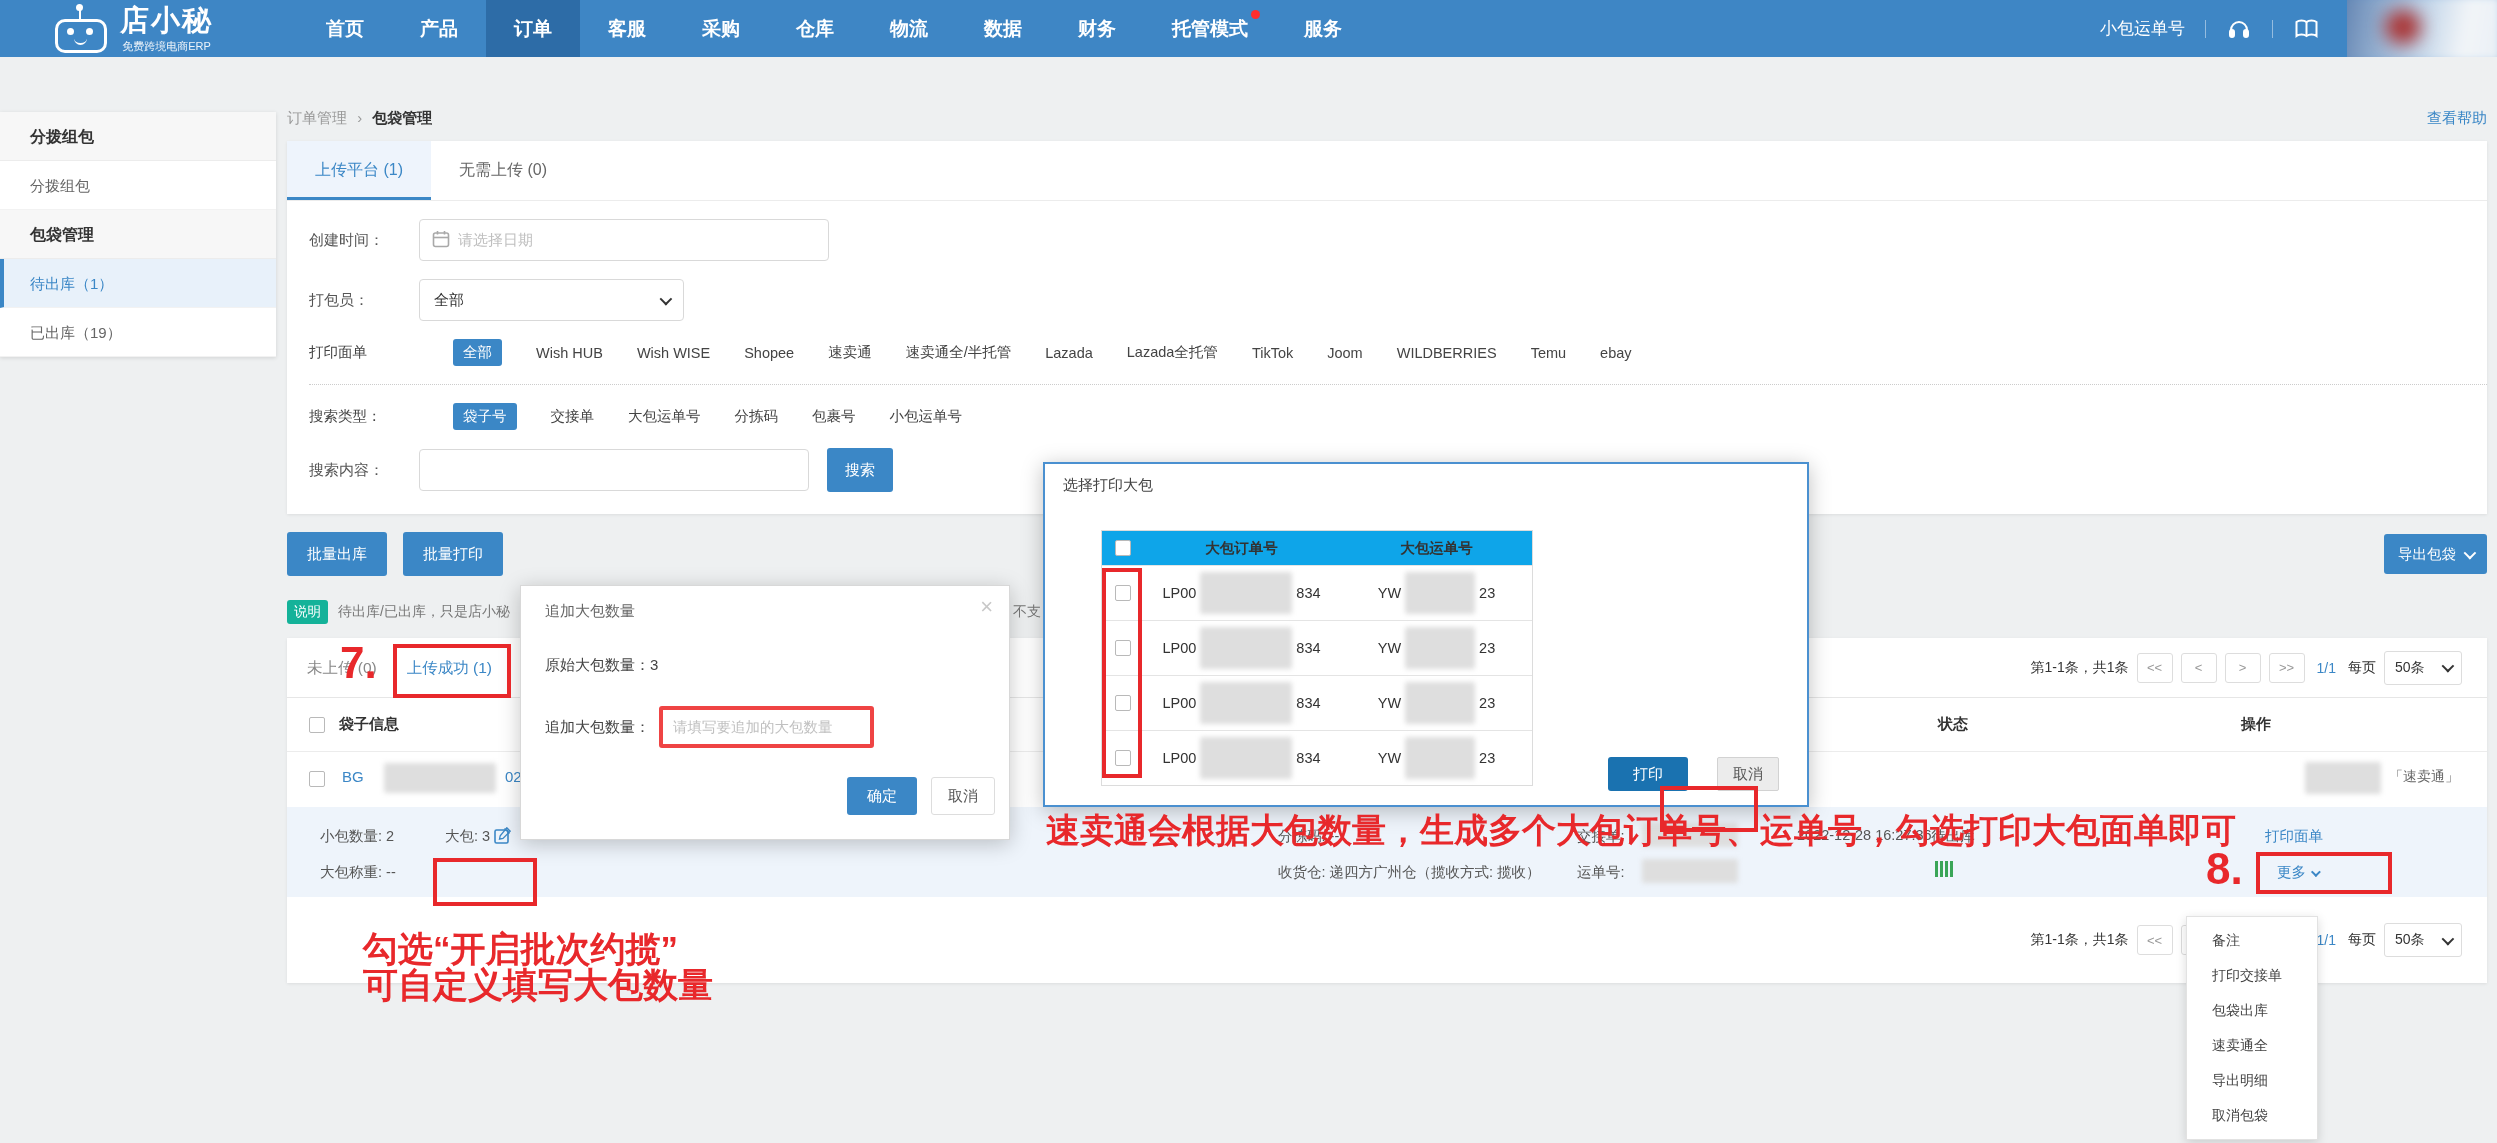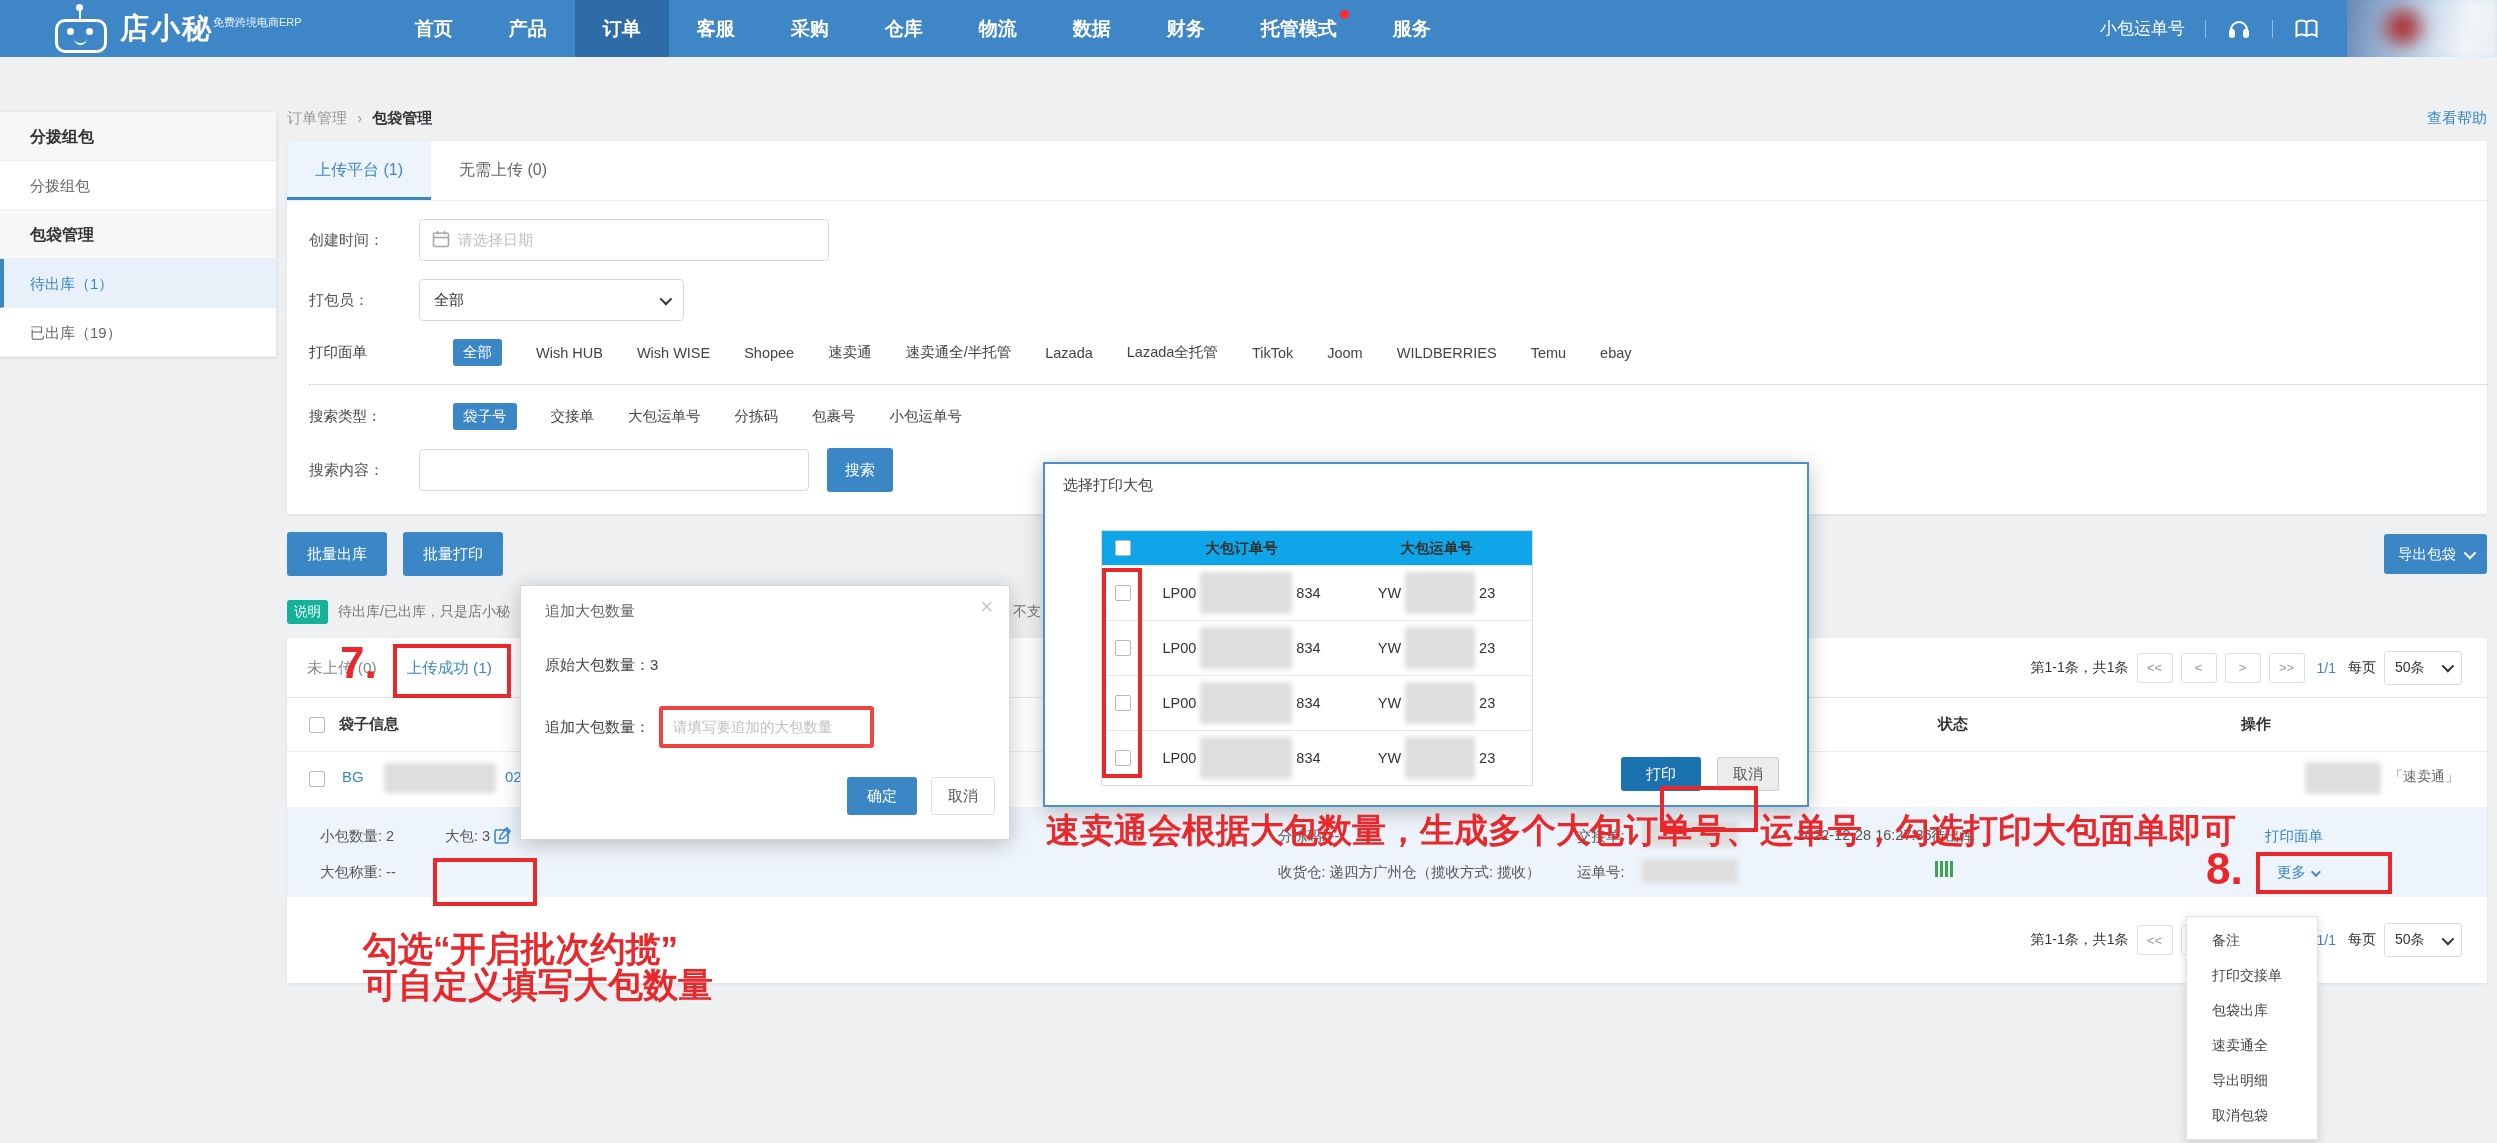--- a/index.html
+++ b/index.html
@@ -11,21 +11,21 @@
   
   .nav { position:absolute; left:0; top:0; width:2497px; height:57px; background:#3e86c5; display:flex; align-items:center; color:#fff; z-index:10; }
   .brand { display:flex; align-items:center; gap:13px; margin-left:55px; }
   .robot { position:relative; width:52px; height:42px; margin-top:6px; }
   .robot .head { position:absolute; left:0; top:8px; width:52px; height:34px; border:3px solid #fff; border-radius:10px; }
   .robot .ant { position:absolute; left:24px; top:-2px; width:2px; height:10px; background:#fff; }
   .robot .antb { position:absolute; left:21px; top:-7px; width:7px; height:7px; background:#fff; border-radius:50%; }
   .robot .eye { position:absolute; top:17px; width:7px; height:7px; background:#fff; border-radius:50%; }
   .robot .e1 { left:12px; } .robot .e2 { left:31px; }
   .robot .smile { position:absolute; left:19px; top:27px; width:13px; height:7px; border-bottom:2px solid #fff; border-radius:0 0 10px 10px; }
-  .brandtext { display:flex; flex-direction:row; line-height:1.1; }
+  .brandtext { display:flex; flex-direction:column; line-height:1.1; }
   .brandname { font-size:29px; font-weight:bold; letter-spacing:2px; }
   .brandtag { font-size:11px; opacity:.9; margin-top:3px;text-align:center; }
   .navitems { display:flex; margin-left:85px; height:57px; }
   .navitem { padding:0 28px; line-height:57px; font-size:19px; font-weight:bold; position:relative; cursor:pointer; white-space:nowrap; }
   .navitem.active { background:#2d6ca7; }
   .navdot { position:absolute; top:10px; right:16px; width:9px; height:9px; border-radius:50%; background:#ff2d2d; }
   .navright { margin-left:auto; display:flex; align-items:center; gap:20px; height:57px; }
   .navtrain { font-size:17px; white-space:nowrap; cursor:pointer; }
   .navsep { width:1px; height:18px; background:rgba(255,255,255,.45); }
   .navicon { width:26px; height:26px; display:flex; align-items:center; justify-content:center; cursor:pointer; }
@@ -112,21 +112,21 @@
   .dlg2 .title { position:absolute; left:18px; top:12px; font-size:15px; color:#444; }
   .ptable { position:absolute; left:56px; top:66px; width:432px; border:1px solid #dcdcdc; font-size:14.5px; }
   .ptr { display:flex; border-top:1px solid #e4e4e4; height:55px; align-items:center; }
   .ptr:first-child { border-top:none; height:34px; background:#0ea5e9; }
   .ptc0 { width:42px; flex:none; display:flex; justify-content:center; }
   .ptc { width:195px; flex:none; display:flex; align-items:center; justify-content:center; gap:4px; color:#333; }
   .ptr:first-child .ptc { font-weight:bold; }
   .pblur1 { width:92px; height:42px; }
   .pblur2 { width:70px; height:42px; }
   .ptr:first-child + .ptr .pblur1, .ptr:first-child + .ptr .pblur2 { height:42px; }
-  .dlg2 .btns { position:absolute; right:28px; bottom:14px; display:flex; gap:16px; align-items:center;font-family:Liberation Serif, serif; }
+  .dlg2 .btns { position:absolute; right:28px; bottom:14px; display:flex; gap:29px; align-items:center;font-family:Liberation Serif, serif; }
   .printbtn { width:80px; height:34px; background:#1a72b0; font-size:15px; }
   .cancel2 { width:62px; height:34px; background:#ececec; border:1px solid #d2d2d2; color:#555; display:inline-flex; align-items:center; justify-content:center; border-radius:2px; cursor:pointer; font-size:15px; }
   
   .moremenu { position:absolute; left:2186px; top:916px; width:132px; background:#fff; border:1px solid #e2e2e2; box-shadow:0 3px 10px rgba(0,0,0,.15); z-index:80; padding:6px 0; }
   .mitem { height:35px; line-height:35px; padding-left:25px; font-size:14px; color:#444; cursor:pointer; }
   
   .rect-annot { position:absolute; border:4px solid #e8282b; z-index:70; pointer-events:none; }
   .step { position:absolute; color:#e8282b; font-weight:bold; font-size:44px; z-index:70; font-family:"Liberation Sans","DejaVu Sans",sans-serif; }
   .redtip { position:absolute; color:#e8282b; font-weight:bold; z-index:70; white-space:nowrap; }
 </style>

